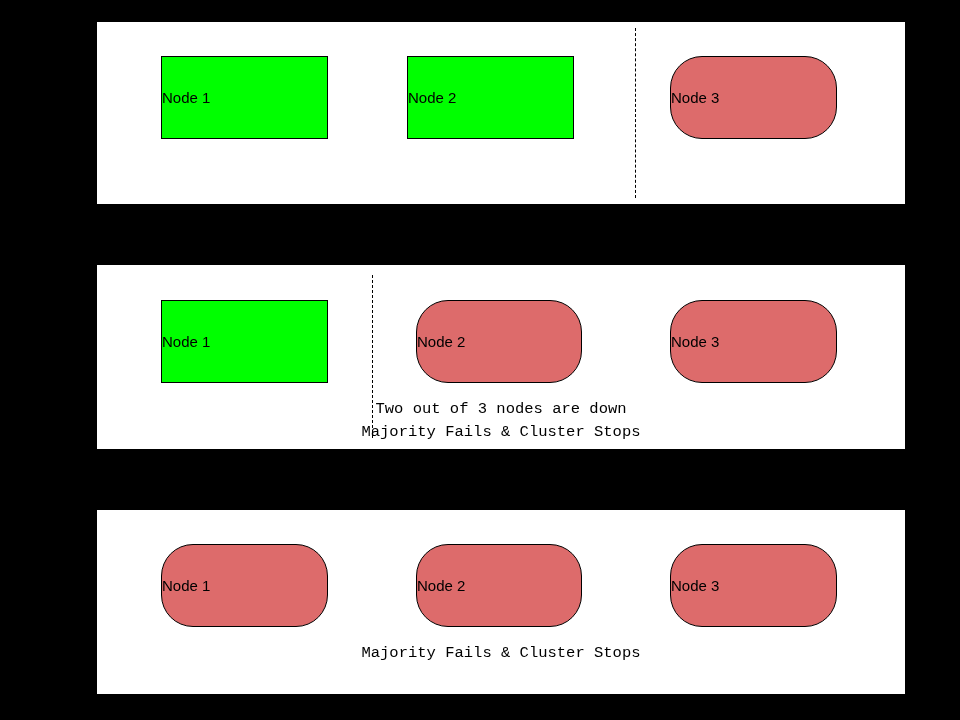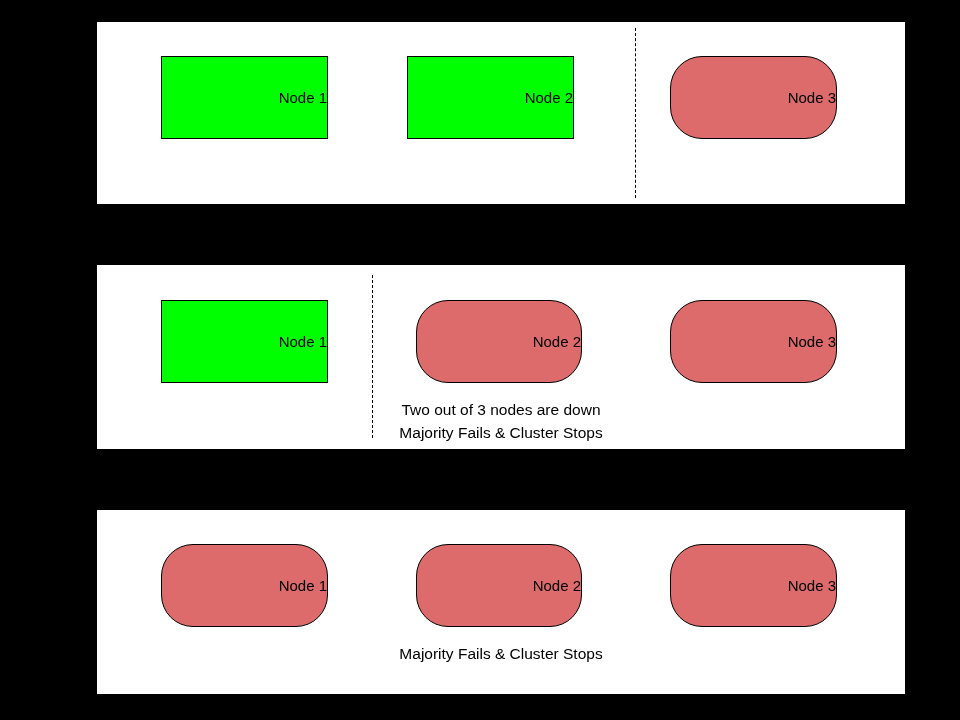--- a/index.html
+++ b/index.html
@@ -37,21 +37,21 @@
   #panel-1 { left: 96px;  top: 264px; width: 810px; height: 186px; }
   #panel-2 { left: 96px;  top: 509px; width: 810px; height: 186px; }
 
   
   .node-box {
     position: absolute;
     border: 1px solid #000000;
     box-sizing: border-box;
     display: flex;
     align-items: center;
-    justify-content: flex-end;
+    justify-content: flex-start;
     color: #000000;
     font-size: 15px;
     font-family: "Liberation Sans", sans-serif;
     line-height: 1;
   }
   .node-box.state-up   { background: #00ff00; }
   .node-box.state-down { background: #dd6b6b; border-radius: 32px; }
 
   
   #panel-0 .col-0 { left: 64px;  top: 34px; width: 167px; height: 83px; }
@@ -90,21 +90,21 @@
   }
   #panel-0 .caption { top: 150px; }
 
   
   .caption-abs {
     position: absolute;
     text-align: center;
     color: #000000;
     font-size: 15.5px;
     line-height: 23px;
-    font-family: Liberation Sans, sans-serif;
+    font-family: Liberation Mono, monospace;
   }
   .caption-line { display: block; }
 </style>
 </head>
 <body>
 
 <div class="stage">
 
   <div class="panel" id="panel-0">
     <div class="divider"></div>

